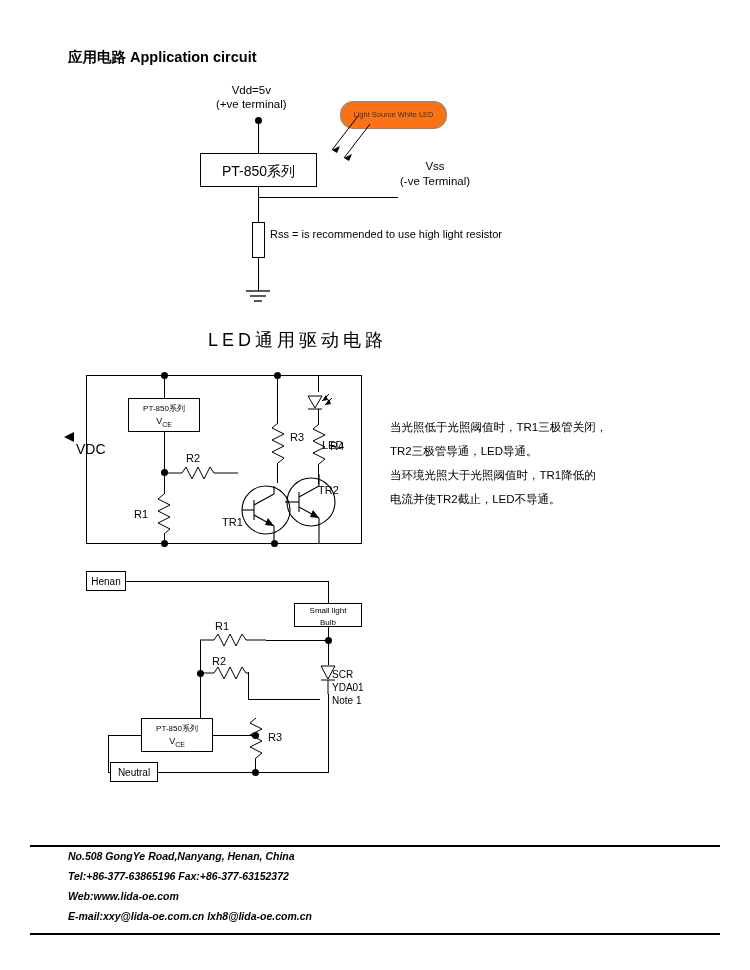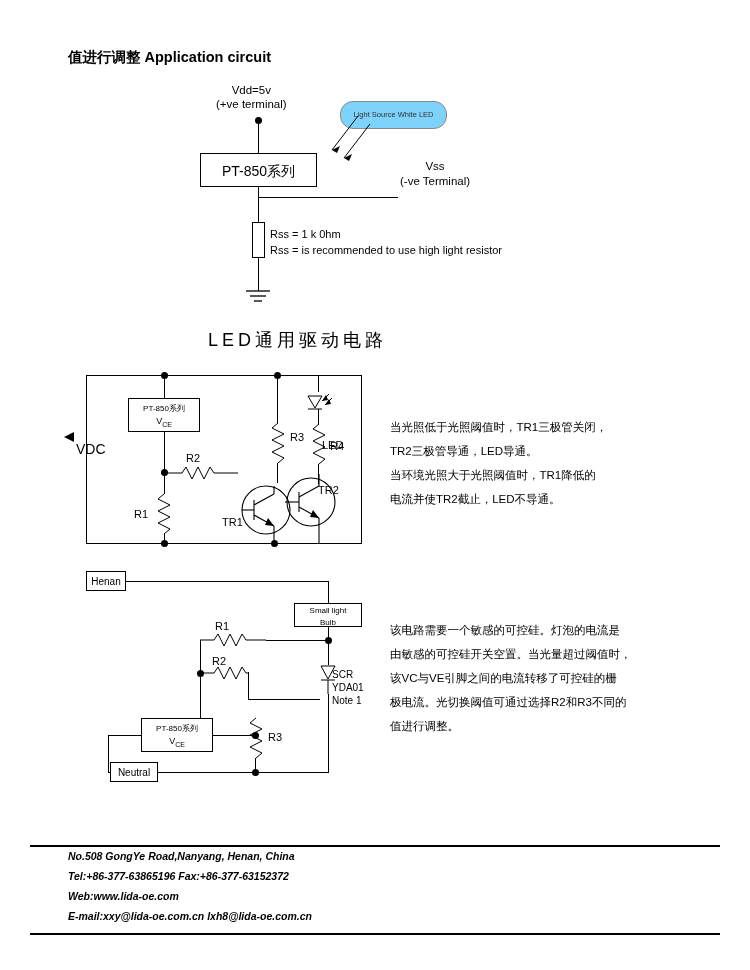--- a/index.html
+++ b/index.html
@@ -31,21 +31,21 @@
   #vdd-label { left:216px; top:84px; text-align:center; font-size:11.5px; }
   #pt850-box-1 {
     left:200px; top:153px; width:117px; height:34px;
     border:1px solid #000;
   }
   #pt850-box-1 .lbl { font-size:14px; text-align:center; line-height:34px; }
   #vss-label { left:400px; top:160px; font-size:11.5px; }
   #rss-note { left:270px; top:226px; font-size:11px; line-height:16px; }
   #led-bubble {
     left:340px; top:101px; width:105px; height:26px;
-    border:1px solid #888; border-radius:13px; background:#7dd3fc;
+    border:1px solid #888; border-radius:13px; background:#f97316;
     font-size:7.5px; color:#333; text-align:center; line-height:26px;
   }
 
   
   #led-drive-heading {
     left:208px; top:328px;
     font-size:18px; letter-spacing:4px; font-weight:normal;
   }
 
   
@@ -83,21 +83,21 @@
   #footer-rule-bottom { left:30px; top:933px; width:690px; height:2px; background:#000; position:absolute;}
 
   
   svg { position:absolute; overflow:visible; }
 </style>
 </head>
 <body>
 
 <div class="page">
 
-  <div class="abs" id="title">值进行调整  Application circuit</div>
+  <div class="abs" id="title">应用电路  Application circuit</div>
 
   <div class="abs" id="vdd-label">
     <div style="font-size:11.5px;text-align:center">Vdd=5v</div>
     <div style="font-size:11.5px;text-align:center;margin-top:2px">(+ve terminal)</div>
   </div>
 
   <div class="node" style="left:255px;top:117px;"></div>
   <div class="vline" style="left:258px;top:124px;height:29px;"></div>
 
   <div class="box" id="pt850-box-1">
@@ -126,21 +126,20 @@
 
   <svg style="left:238px;top:288px;width:44px;height:18px;">
     <g stroke="#000" stroke-width="1.3">
       <line x1="8" y1="3" x2="32" y2="3"></line>
       <line x1="12" y1="8" x2="28" y2="8"></line>
       <line x1="16" y1="13" x2="24" y2="13"></line>
     </g>
   </svg>
 
   <div class="abs" id="rss-note">
-    <div>Rss = 1 k 0hm</div>
     <div>Rss = is recommended to use high light resistor</div>
   </div>
 
   <div class="abs" id="led-drive-heading">LED通用驱动电路</div>
 
   <div class="hline" style="left:86px;top:375px;width:275px;"></div>
   <div class="hline" style="left:86px;top:543px;width:275px;"></div>
   <div class="vline" style="left:86px;top:375px;height:169px;"></div>
   <div class="vline" style="left:361px;top:375px;height:169px;"></div>
 
@@ -313,25 +312,20 @@
   <div class="abs txt" style="left:268px;top:731px;">R3</div>
   <div class="vline" style="left:255px;top:758px;height:14px;"></div>
 
   <div class="hline" style="left:108px;top:772px;width:221px;"></div>
   <div class="node" style="left:252px;top:769px;"></div>
   <div class="vline" style="left:108px;top:772px;height:1px;"></div>
   <div class="box" id="neutral-box">
     <div class="lbl">Neutral</div>
   </div>
 
-  <div class="para" id="para-2" style="white-space:pre-line;">该电路需要一个敏感的可控硅。灯泡的电流是
-由敏感的可控硅开关空置。当光量超过阈值时，
-该VC与VE引脚之间的电流转移了可控硅的栅
-极电流。光切换阈值可通过选择R2和R3不同的
-值进行调整。</div>
 
   <div id="footer-rule-top"></div>
   <div class="addr" id="addr1">No.508 GongYe Road,Nanyang, Henan, China</div>
   <div class="addr" id="addr2">Tel:+86-377-63865196 Fax:+86-377-63152372</div>
   <div class="addr" id="addr3">Web:www.lida-oe.com</div>
   <div class="addr" id="addr4">E-mail:xxy@lida-oe.com.cn    lxh8@lida-oe.com.cn</div>
   <div id="footer-rule-bottom"></div>
 
 </div>
 

